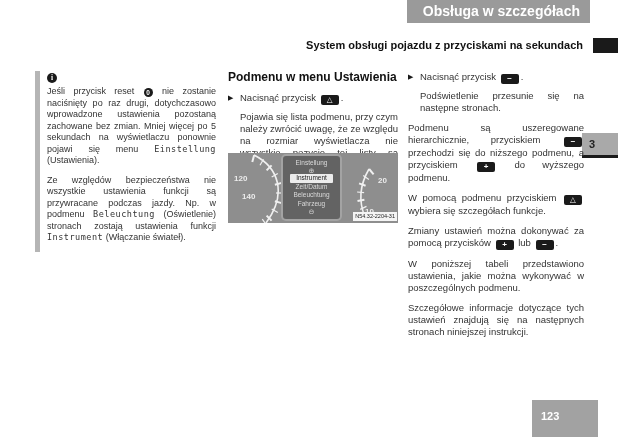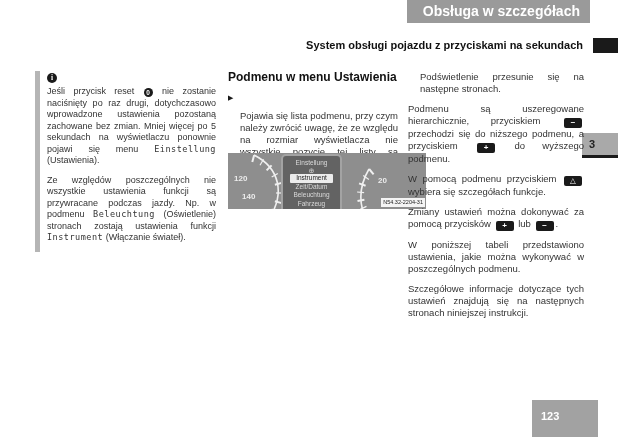--- a/index.html
+++ b/index.html
@@ -43,22 +43,22 @@
        line-height:10px;font-size:8px;text-align:center;vertical-align:-1px;margin:0 2px;
        font-weight:bold;}
   .key.arrow{font-size:7.5px;font-weight:normal;}
   .circle-ico{display:inline-block;background:#1a1a1a;color:#fff;border-radius:50%;width:9px;
        height:9px;line-height:9px;font-size:6.5px;text-align:center;vertical-align:-1px;
        font-weight:bold;margin:0 1px;}
   .info-ico{width:10px;height:10px;line-height:10px;font-size:7.5px;
        font-family:"Liberation Serif",serif;margin:0 0 3px 0;}
 
   
-  .figure{position:absolute;left:228px;top:153px;width:170px;height:56px;background:#8e8e8e;
-          overflow:hidden;padding-left:28px;}
+  .figure{position:absolute;left:228px;top:153px;width:170px;height:70px;background:#8e8e8e;
+          overflow:hidden;}
   .figure svg{position:absolute;left:0;top:0;}
   .gauge-label{font-weight:bold;font-size:8px;fill:#ececec;font-family:"Liberation Sans",sans-serif;}
   .display{position:absolute;left:53px;top:1px;width:61px;height:67px;background:#a3a3a3;
            border-radius:5px;padding:2px;box-sizing:border-box;}
   .display-inner{width:100%;height:100%;background:#636363;border-radius:3px;text-align:center;
            padding-top:2px;box-sizing:border-box;}
   .disp-title{font-size:6.5px;line-height:9px;color:#dadada;}
   .disp-sym{font-size:7px;line-height:7px;color:#d0d0d0;}
   .disp-item{font-size:6.5px;line-height:8.5px;color:#dadada;}
   .disp-item.selected{background:#ececec;color:#1c1c1c;margin:0 7px;border-radius:1px;}
@@ -84,32 +84,36 @@
   <div class="col note-col">
     <div><span class="circle-ico info-ico">i</span></div>
     <p>
       <span>Jeśli przycisk reset</span>
       <span class="circle-ico">0</span>
       <span>nie zostanie naciśnięty po raz drugi, dotychczasowo wprowadzone ustawienia pozostaną zachowane bez zmian. Mniej więcej po 5 sekundach na wyświetlaczu ponownie pojawi się menu</span>
       <span class="mono">Einstellung</span>
       <span>(Ustawienia).</span>
     </p>
     <p>
-      <span>Ze względów poszczególnych nie wszystkie ustawienia funkcji są przywracane podczas jazdy. Np. w podmenu</span>
+      <span>Ze względów bezpieczeństwa nie wszystkie ustawienia funkcji są przywracane podczas jazdy. Np. w podmenu</span>
       <span class="mono">Beleuchtung</span>
       <span>(Oświetlenie) stronach zostają ustawienia funkcji</span>
       <span class="mono">Instrument</span>
       <span>(Włączanie świateł).</span>
     </p>
   </div>
 
   <div class="col mid-col">
     <div class="heading">Podmenu w menu Ustawienia</div>
     <div class="step">
       <span class="bullet">▶</span>
+      <span>
+        <span>Nacisnąć przycisk</span>
+        <span class="key arrow">△</span><span>.</span>
+      </span>
     </div>
     <p class="indent">Pojawia się lista podmenu, przy czym należy zwrócić uwagę, że ze względu na rozmiar wyświetlacza nie wszystkie pozycje tej listy są jednocześnie widoczne.</p>
   </div>
 
   <div class="figure">
     <svg width="170" height="70" viewBox="0 0 170 70">
 
       <path d="M 26 2 C 50 14 60 40 38 70" fill="none" stroke="#f0f0f0" stroke-width="1.6"></path>
       <g stroke="#f0f0f0">
         <line x1="24.3" y1="9.1" x2="26.1" y2="2.3" stroke-width="2"></line>
@@ -147,20 +151,27 @@
         <div class="disp-item">Zeit/Datum</div>
         <div class="disp-item">Beleuchtung</div>
         <div class="disp-item">Fahrzeug</div>
         <div class="disp-sym">⊖</div>
       </div>
     </div>
     <div class="part-number">N54.32-2204-31</div>
   </div>
 
   <div class="col right-col">
+    <div class="step">
+      <span class="bullet">▶</span>
+      <span>
+        <span>Nacisnąć przycisk</span>
+        <span class="key">−</span><span>.</span>
+      </span>
+    </div>
     <p class="indent">Podświetlenie przesunie się na następne stronach.</p>
 
     <p>
       <span>Podmenu są uszeregowane hierarchicznie, przyciskiem</span>
       <span class="key">−</span>
       <span>przechodzi się do niższego podmenu, a przyciskiem</span>
       <span class="key">+</span>
       <span>do wyższego podmenu.</span>
     </p>
 

